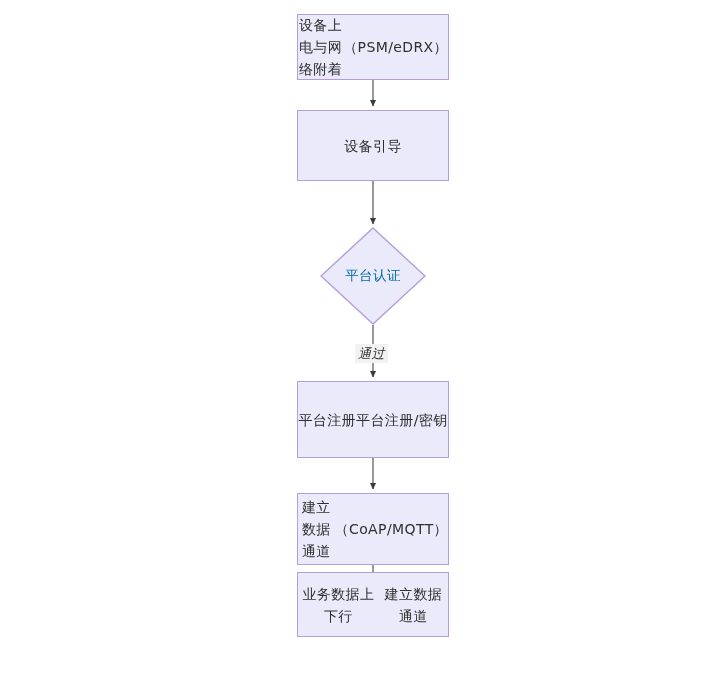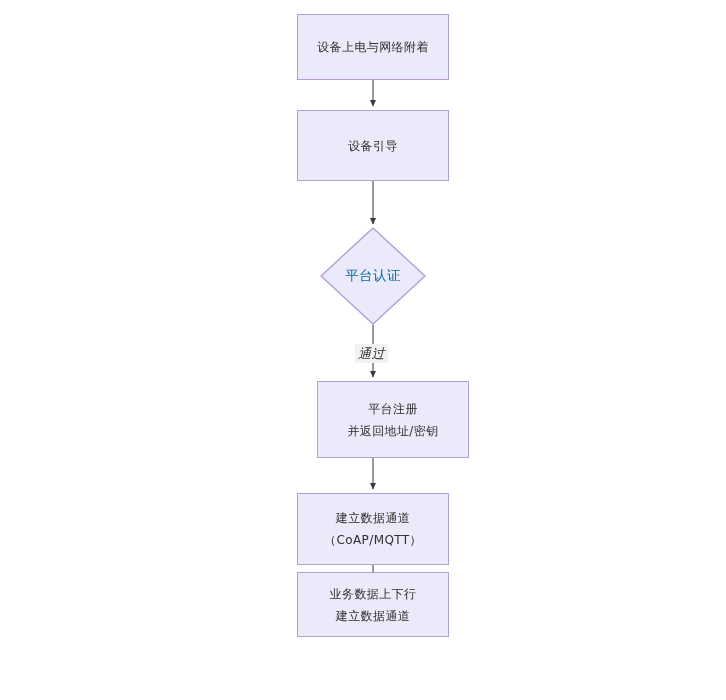--- a/index.html
+++ b/index.html
@@ -30,25 +30,25 @@
   }
 
   
   .node-rect {
     position: absolute;
     box-sizing: border-box;
     width: 152px;
     background: #EBEAFA;
     border: 1.4px solid #B39DDB;
     display: flex;
-    flex-direction: column;
+    flex-direction: row;
     align-items: center;
     justify-content: center;
     color: #2f2f2f;
-    font-size: 12px;
+    font-size: 14px;
     line-height: 22px;
     letter-spacing: 0.4px;
     text-align: center;
   }
   .node-rect .line2 { display: block; }
 
   
   .node-diamond {
     position: absolute;
     width: 106px;
@@ -104,38 +104,39 @@
 
     <line x1="373" y1="325" x2="373" y2="377" stroke="#555555" stroke-width="1.2" marker-end="url(#arrowhead)"></line>
 
     <line x1="373" y1="458" x2="373" y2="489" stroke="#555555" stroke-width="1.2" marker-end="url(#arrowhead)"></line>
 
     <line x1="373" y1="565" x2="373" y2="598" stroke="#555555" stroke-width="1.2" marker-end="url(#arrowhead)"></line>
   </svg>
 
   <div class="node-rect" style="left:297px; top:14px; height:66px;">
     <span class="line1">设备上电与网络附着</span>
+    <span class="line2">（PSM/eDRX）</span>
   </div>
 
   <div class="node-rect" style="left:297px; top:110px; height:71px;">
     <span class="line1">设备引导</span>
   </div>
 
   <div class="node-diamond" style="left:320px; top:227px;">
     <svg class="dia-shape" viewBox="0 0 106 98" preserveAspectRatio="none" xmlns="http://www.w3.org/2000/svg">
       <polygon points="53,1 105,49 53,97 1,49" fill="#EBEAFA" stroke="#B39DDB" stroke-width="1.4"></polygon>
     </svg>
     <div class="dia-label">平台认证</div>
   </div>
 
   <div class="edge-label" style="left:355px; top:344px;font-style:italic;">通过</div>
 
-  <div class="node-rect" style="left:297px; top:381px; height:77px;margin-left:20px;">
+  <div class="node-rect" style="left:297px; top:381px; height:77px;">
     <span class="line1">平台注册</span>
-    <span class="line2">并返回地址/密钥</span>
+    <span class="line2">平台注册/密钥</span>
   </div>
 
   <div class="node-rect" style="left:297px; top:493px; height:72px;justify-content:center;">
     <span class="line1">建立数据通道</span>
     <span class="line2">（CoAP/MQTT）</span>
   </div>
 
   <div class="node-rect" style="left:297px; top:572px; height:65px;">
     <span class="line1">业务数据上下行</span>
     <span class="line2">建立数据通道</span>

